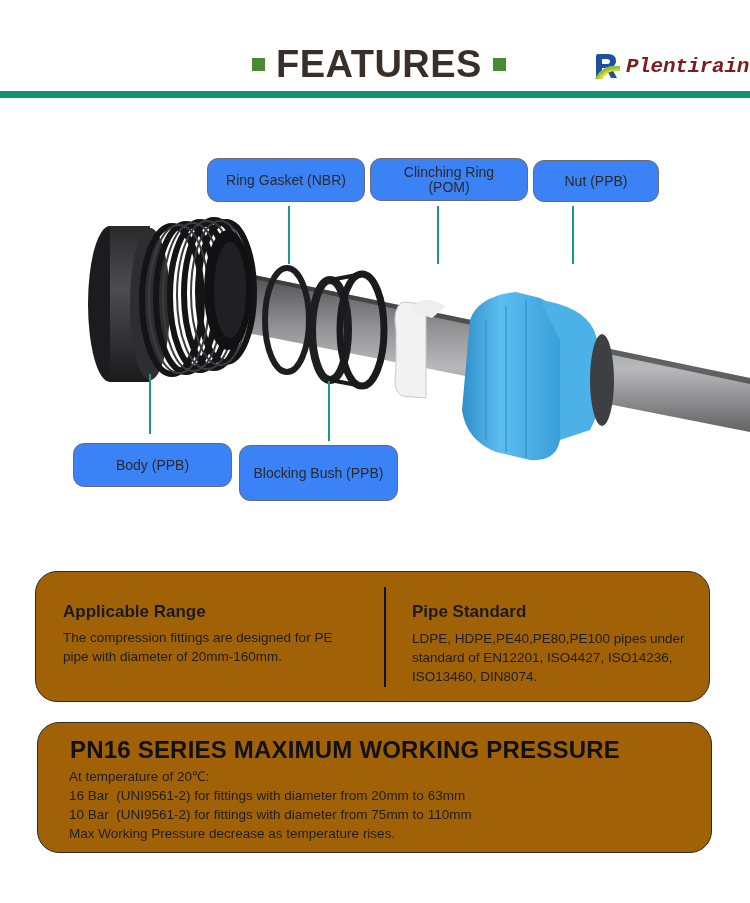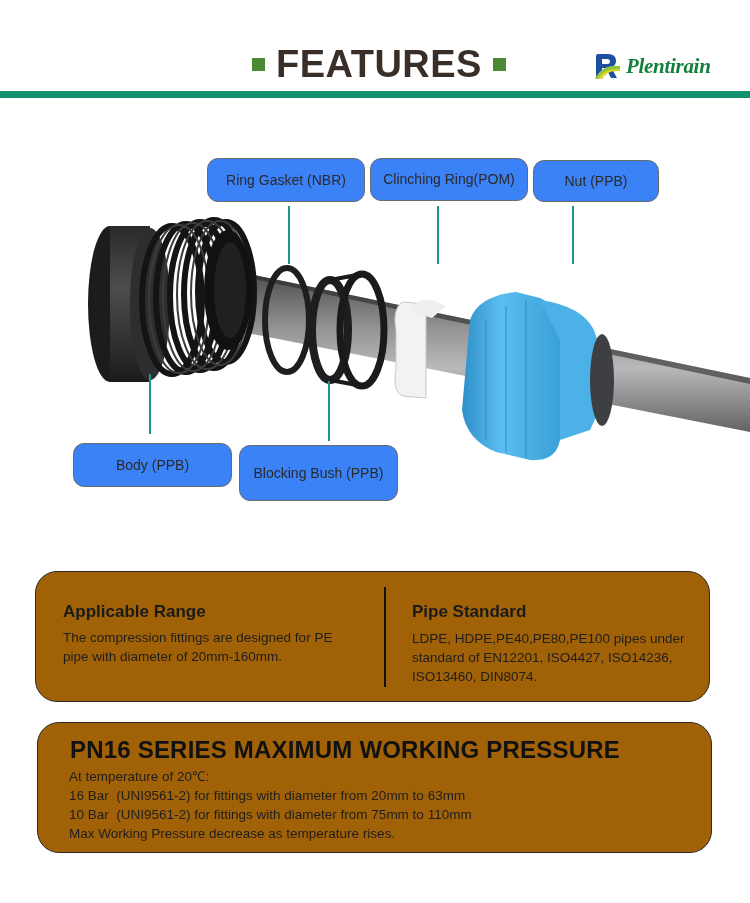--- a/index.html
+++ b/index.html
@@ -6,21 +6,21 @@
   html, body { width: 750px; height: 903px; background: #ffffff; overflow: hidden; }
   body { position: relative; font-family: "Liberation Sans", sans-serif; color: #1a1a1a; }
 
   
   .header { position: absolute; left: 0; top: 0; width: 622px; height: 100px; }
   .title-wrap { position: absolute; left: 252px; top: 42px; display: flex; align-items: center; }
   .title-sq { width: 13px; height: 13px; background: #4a8a34; }
   .title-text { font-family: "Liberation Sans", sans-serif; font-weight: 700; font-size: 38px; color: #3a2f28; letter-spacing: 0.5px; margin: 0 11px; line-height: 44px; }
   .logo { position: absolute; left: 594px; top: 52px; display: flex; align-items: center; }
   .logo-mark { width: 28px; height: 28px; position: relative; }
-  .logo-text { font-family: Liberation Serif, serif; font-style: italic; font-weight: 700; font-size: 21px; color: #15803d; margin-left: 4px; letter-spacing: -0.3px; }
+  .logo-text { font-family: Liberation Mono, monospace; font-style: italic; font-weight: 700; font-size: 21px; color: #7f1d1d; margin-left: 4px; letter-spacing: -0.3px; }
   .green-bar { position: absolute; left: 0; top: 91px; width: 750px; height: 7px; background: #11936f; }
 
   
   .diagram { position: absolute; left: 0; top: 100px; width: 750px; height: 450px; }
   .label-box { position: absolute; background: #3b82f6; border: 1.3px solid #6b6b6b; border-radius: 11px;
     display: flex; align-items: center; justify-content: center; text-align: center;
     font-size: 14px; color: #2a2a2a; line-height: 15px; }
   .leader { position: absolute; width: 1.5px; background: #1a9a86; }
 
   
@@ -124,21 +124,21 @@
 
   <div class="leader" style="left:288px; top:106px; height:58px;"></div>
   <div class="leader" style="left:437px; top:106px; height:58px;"></div>
   <div class="leader" style="left:572px; top:106px; height:58px;"></div>
   <div class="leader" style="left:149px; top:274px; height:60px;"></div>
   <div class="leader" style="left:328px; top:281px; height:60px;"></div>
 
   <div class="label-box" style="left:207px; top:58px; width:158px; height:44px;">
     <span>Ring Gasket (NBR)</span>
   </div>
-  <div class="label-box" style="left:370px; top:58px; width:158px; height:43px; flex-direction:row;">
+  <div class="label-box" style="left:370px; top:58px; width:158px; height:43px; flex-direction:column;">
     <span>Clinching Ring</span>
     <span>(POM)</span>
   </div>
   <div class="label-box" style="left:533px; top:60px; width:126px; height:42px;">
     <span>Nut (PPB)</span>
   </div>
   <div class="label-box" style="left:73px; top:343px; width:159px; height:44px;">
     <span>Body (PPB)</span>
   </div>
   <div class="label-box" style="left:239px; top:345px; width:159px; height:56px;">

